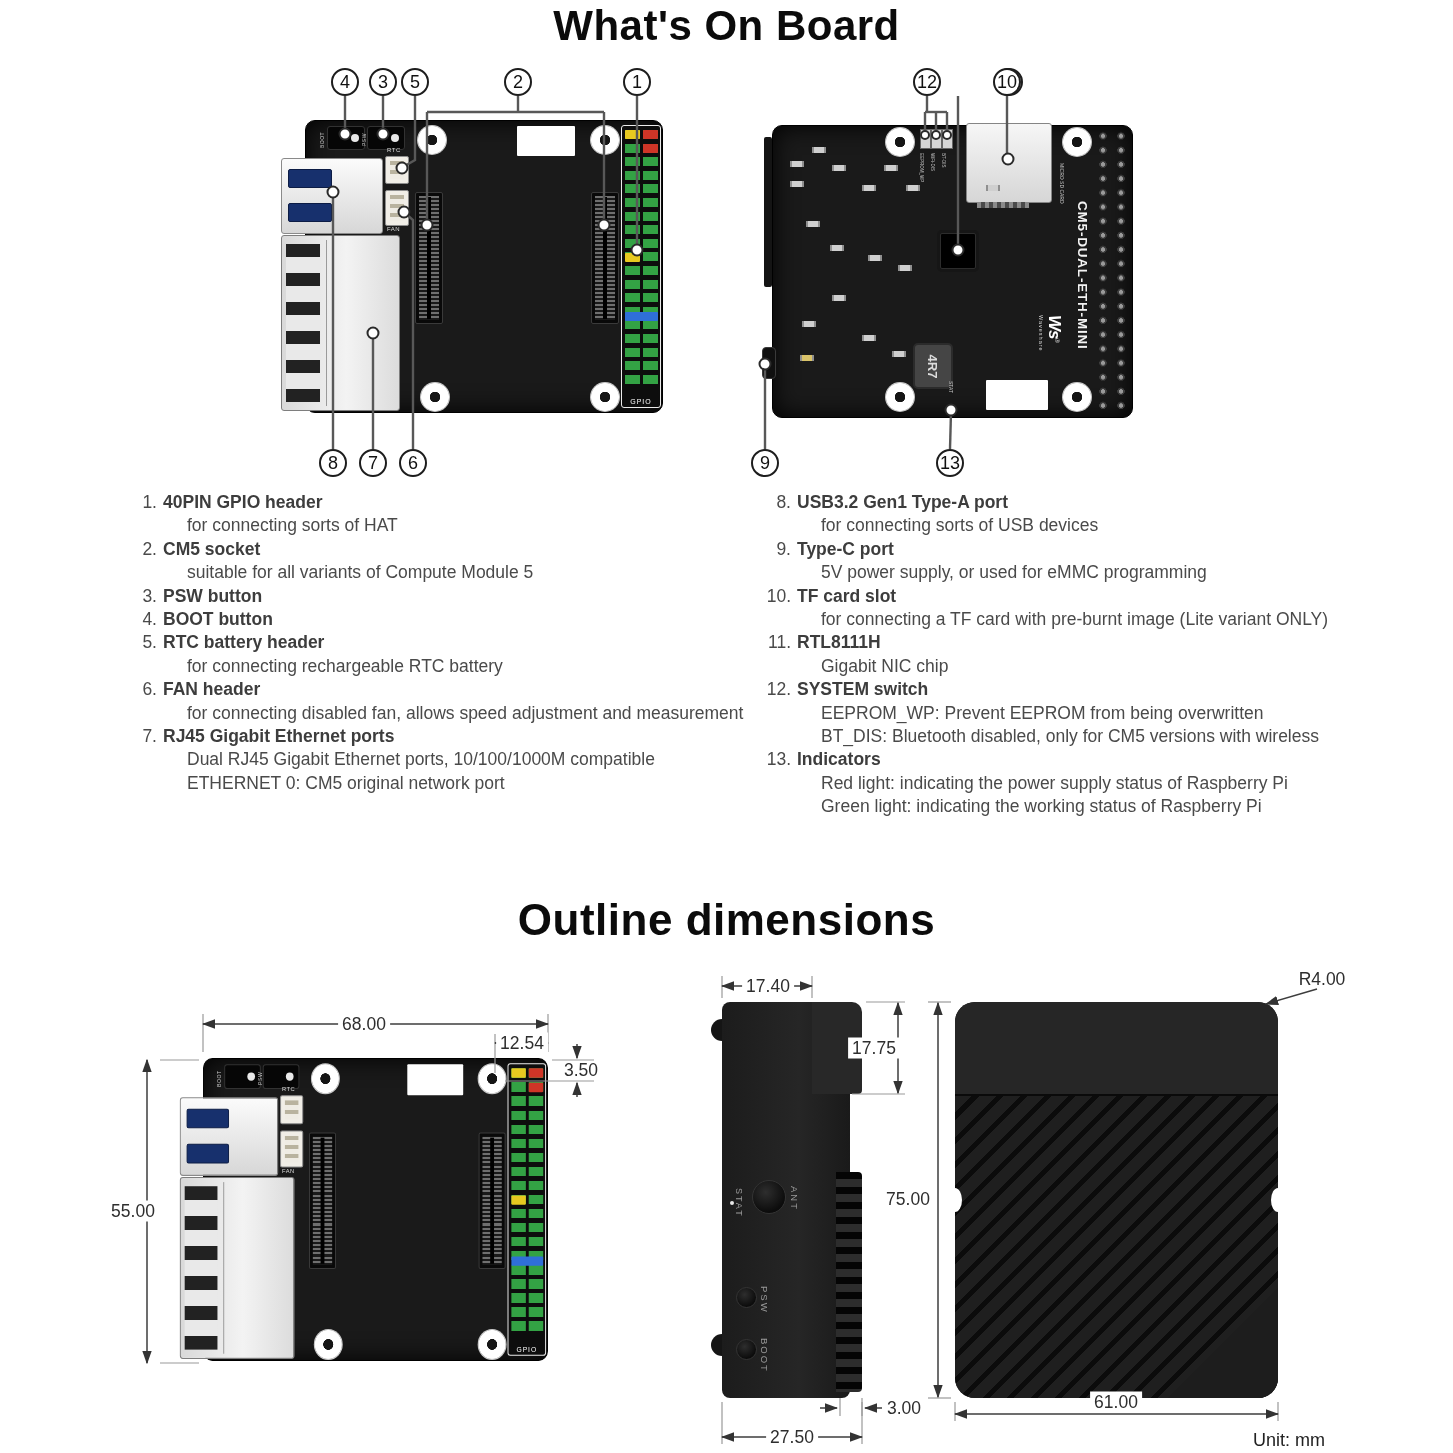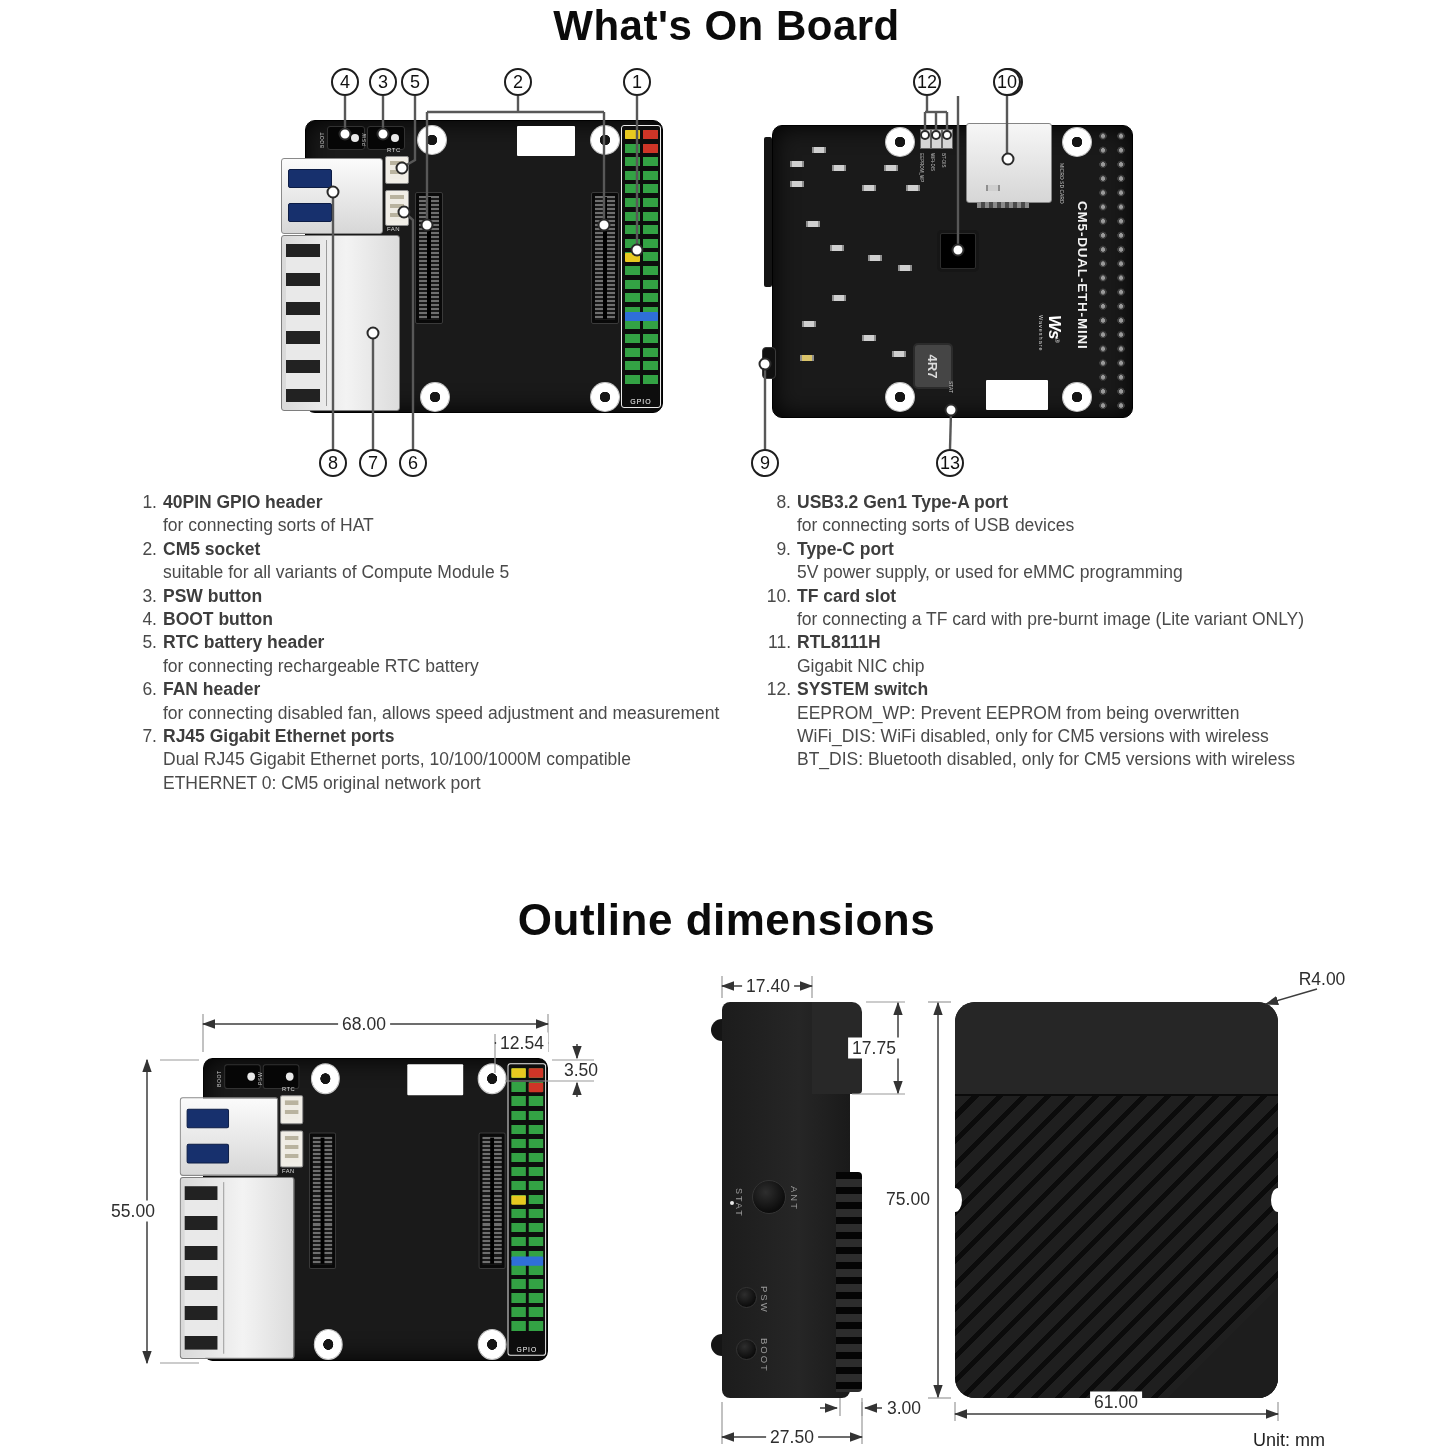--- a/index.html
+++ b/index.html
@@ -61,21 +61,21 @@
   .pads{position:absolute;left:322px;top:4px;width:36px;height:284px;
         background-image:radial-gradient(circle 4px at 9px 7px,#9a9a9a 0 2px,#3d3d3d 2.2px 3.6px,transparent 3.8px);
         background-size:18px 14.2px;}
   .typec{position:absolute;left:-10px;top:222px;width:12px;height:30px;background:#101010;border:1px solid #3a3a3a;border-radius:4px;}
   .edge-sh{position:absolute;left:-8px;top:12px;width:8px;height:150px;background:#141414;border-radius:2px;}
   
   .feat-col{position:absolute;font-size:17.5px;line-height:23.4px;color:#4a4a4a;}
   .feat-line{display:flex;}
   .feat-line .num{width:45px;text-align:right;margin-right:6px;flex:none;}
   .feat-line .ttl{font-weight:700;color:#3d3d3d;}
-  .feat-desc{margin-left:51px;}
+  .feat-desc{margin-left:75px;}
   
   .dim{position:absolute;transform:translate(-50%,-50%);background:#fff;padding:0 4px;font-size:17.5px;color:#2e2e2e;
        white-space:nowrap;z-index:4;}
   .nobg{background:transparent;}
   .case-side{position:absolute;left:722px;top:1002px;width:128px;height:396px;background:linear-gradient(90deg,#1c1c1c,#262626 60%,#1a1a1a);
              border-radius:8px;z-index:1;}
   .case-prot{position:absolute;left:812px;top:1002px;width:50px;height:92px;background:#282828;border-radius:0 10px 4px 0;z-index:1;}
   .fins2{position:absolute;left:836px;top:1172px;width:26px;height:220px;z-index:1;
          background:repeating-linear-gradient(180deg,#050505 0 7px,#2d2d2d 7px 15px);border-radius:0 4px 4px 0;}
   .boss{position:absolute;width:22px;height:22px;border-radius:50%;background:#151515;z-index:0;}
@@ -326,22 +326,29 @@
           <span class="ttl">RTL8111H</span>
         </div>
       <div class="feat-desc">Gigabit NIC chip</div>
     </div>
     <div>
       <div class="feat-line">
           <span class="num">12.</span>
           <span class="ttl">SYSTEM switch</span>
         </div>
       <div class="feat-desc">EEPROM_WP: Prevent EEPROM from being overwritten</div>
-      <div class="feat-desc">WiFi_DIS: WiFi disabled, only for CM5 versions with wireless</div>
       <div class="feat-desc">BT_DIS: Bluetooth disabled, only for CM5 versions with wireless</div>
+    </div>
+    <div>
+      <div class="feat-line">
+          <span class="num">13.</span>
+          <span class="ttl">Indicators</span>
+        </div>
+      <div class="feat-desc">Red light: indicating the power supply status of Raspberry Pi</div>
+      <div class="feat-desc">Green light: indicating the working status of Raspberry Pi</div>
     </div>
   </div>
 
   <div style="position:absolute;left:203px;top:1058px;width:358px;height:293px;transform:scale(0.9637,1.0341);transform-origin:0 0">
     <div class="pcb-front" style="left:0;top:0">
       <div class="pcb-bg"></div>
       <div class="btn-sm" style="left:22px;top:6px"></div>
       <div class="btn-sm" style="left:62px;top:6px"></div>
       <div class="vlab" style="left:14px;top:28px">BOOT</div>
       <div class="vlab" style="left:56px;top:26px">PSW</div>

